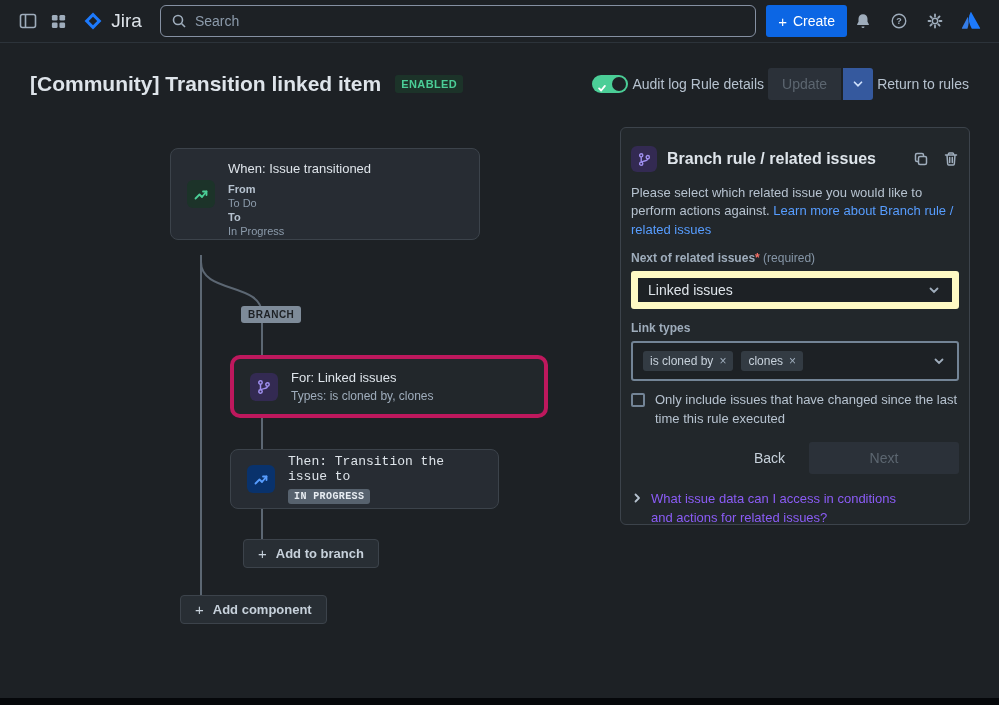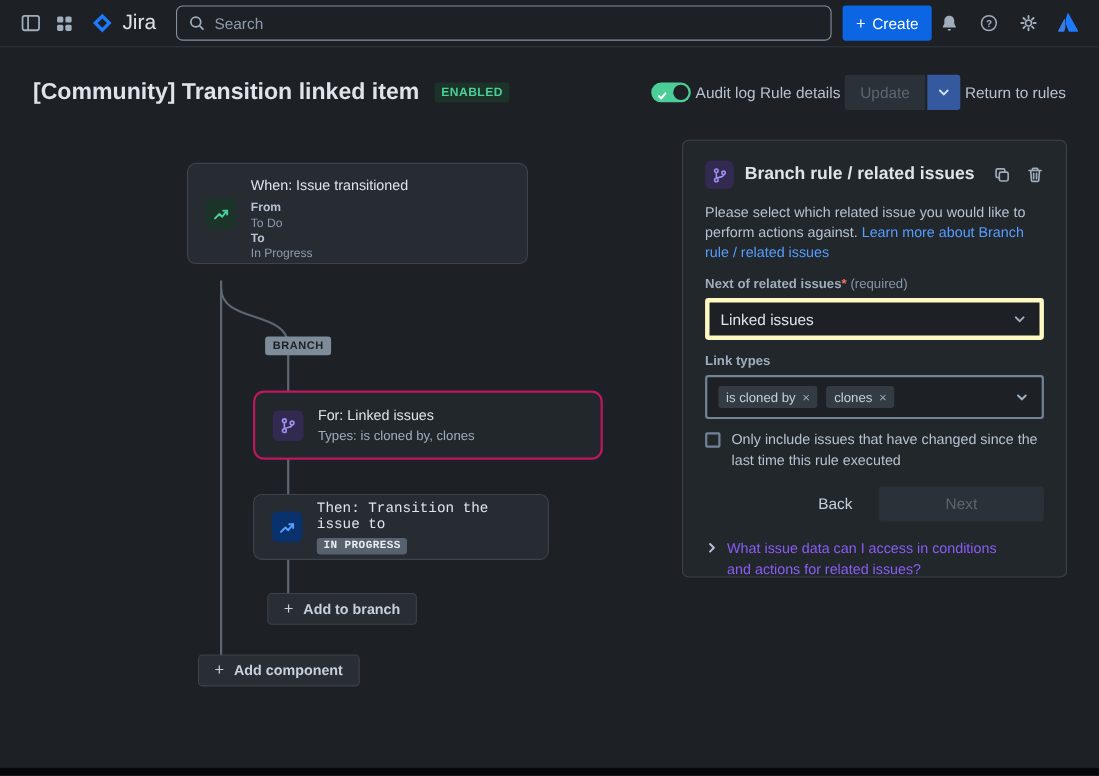--- a/index.html
+++ b/index.html
@@ -91,21 +91,21 @@
   .wt-label { font-size:11px; font-weight:700; color:#b6c2cf; margin-top:2px; }
   .wt-value { font-size:11px; color:#8c9bab; margin-top:2px; }
 
   .branch-pill {
     position:absolute; left:241px; top:306px; z-index:1;
     background:#7e8b99; color:#1d2125; font-size:10px; font-weight:700; letter-spacing:.5px;
     padding:3px 7px; border-radius:3px;
   }
 
   .for-node { left:230px; top:355px; width:318px; height:63px;
-    background:#22272b; border:2px solid #be185d; border-radius:10px; align-items:center; }
+    background:#22272b; border:4px solid #be185d; border-radius:10px; align-items:center; }
   .for-title { font-size:13px; color:#dee4ea; }
   .for-sub { font-size:12px; color:#9fadbc; margin-top:4px; }
 
   .then-node { left:230px; top:449px; width:269px; height:60px; align-items:center;font-family:Liberation Mono, monospace; }
   .then-title { font-size:13px; color:#dee4ea; }
   .progress-badge {
     display:inline-block; margin-top:5px; background:#57626e; color:#e8edf2;
     font-size:10px; font-weight:700; letter-spacing:.4px; padding:2px 6px; border-radius:3px;
   }
 
@@ -115,33 +115,33 @@
     background:#282e34; border:1px solid #3c434b; border-radius:4px;
     color:#c7d1db; font-size:13px; font-weight:600; font-family:inherit; cursor:pointer;
   }
   .add-branch { left:243px; top:539px; }
   .add-component { left:180px; top:595px; }
 
   
   .panel {
     position:absolute; left:620px; top:127px; width:350px; height:398px;
     background:#22272b; border:1px solid #3c434b; border-radius:6px;
-    padding:18px 20px; z-index:2;
+    padding:18px 10px; z-index:2;
   }
   .panel-header { display:flex; align-items:center; }
   .panel-title { margin-left:10px; font-size:16px; font-weight:600; color:#dee4ea; }
   .panel-header-icons { margin-left:auto; display:flex; gap:14px; }
   .panel-icon-btn { background:none; border:none; cursor:pointer; padding:0; display:flex; }
   .panel-desc { margin-top:12px; font-size:13px; line-height:1.42; color:#b6c2cf; }
   .link { color:#579dff; cursor:pointer; }
   .field-label { margin-top:12px; font-size:12px; font-weight:600; color:#9fadbc; }
   .req { color:#f87168; }
   .req-hint { color:#8696a7; font-weight:400; }
   .select {
-    margin-top:6px; height:38px; border:4px solid #fef9c3; border-radius:3px;
+    margin-top:6px; height:38px; border:7px solid #fef9c3; border-radius:3px;
     background:#1d2125; display:flex; align-items:center; justify-content:space-between;
     padding:0 10px; cursor:pointer;
   }
   .select-value { font-size:14px; color:#dee4ea; }
   .multiselect {
     margin-top:6px; min-height:40px; border:2px solid #738496; border-radius:3px;
     background:#1d2125; display:flex; align-items:center; gap:8px; padding:6px 10px; cursor:pointer;
   }
   .tag {
     display:flex; align-items:center; gap:6px;

